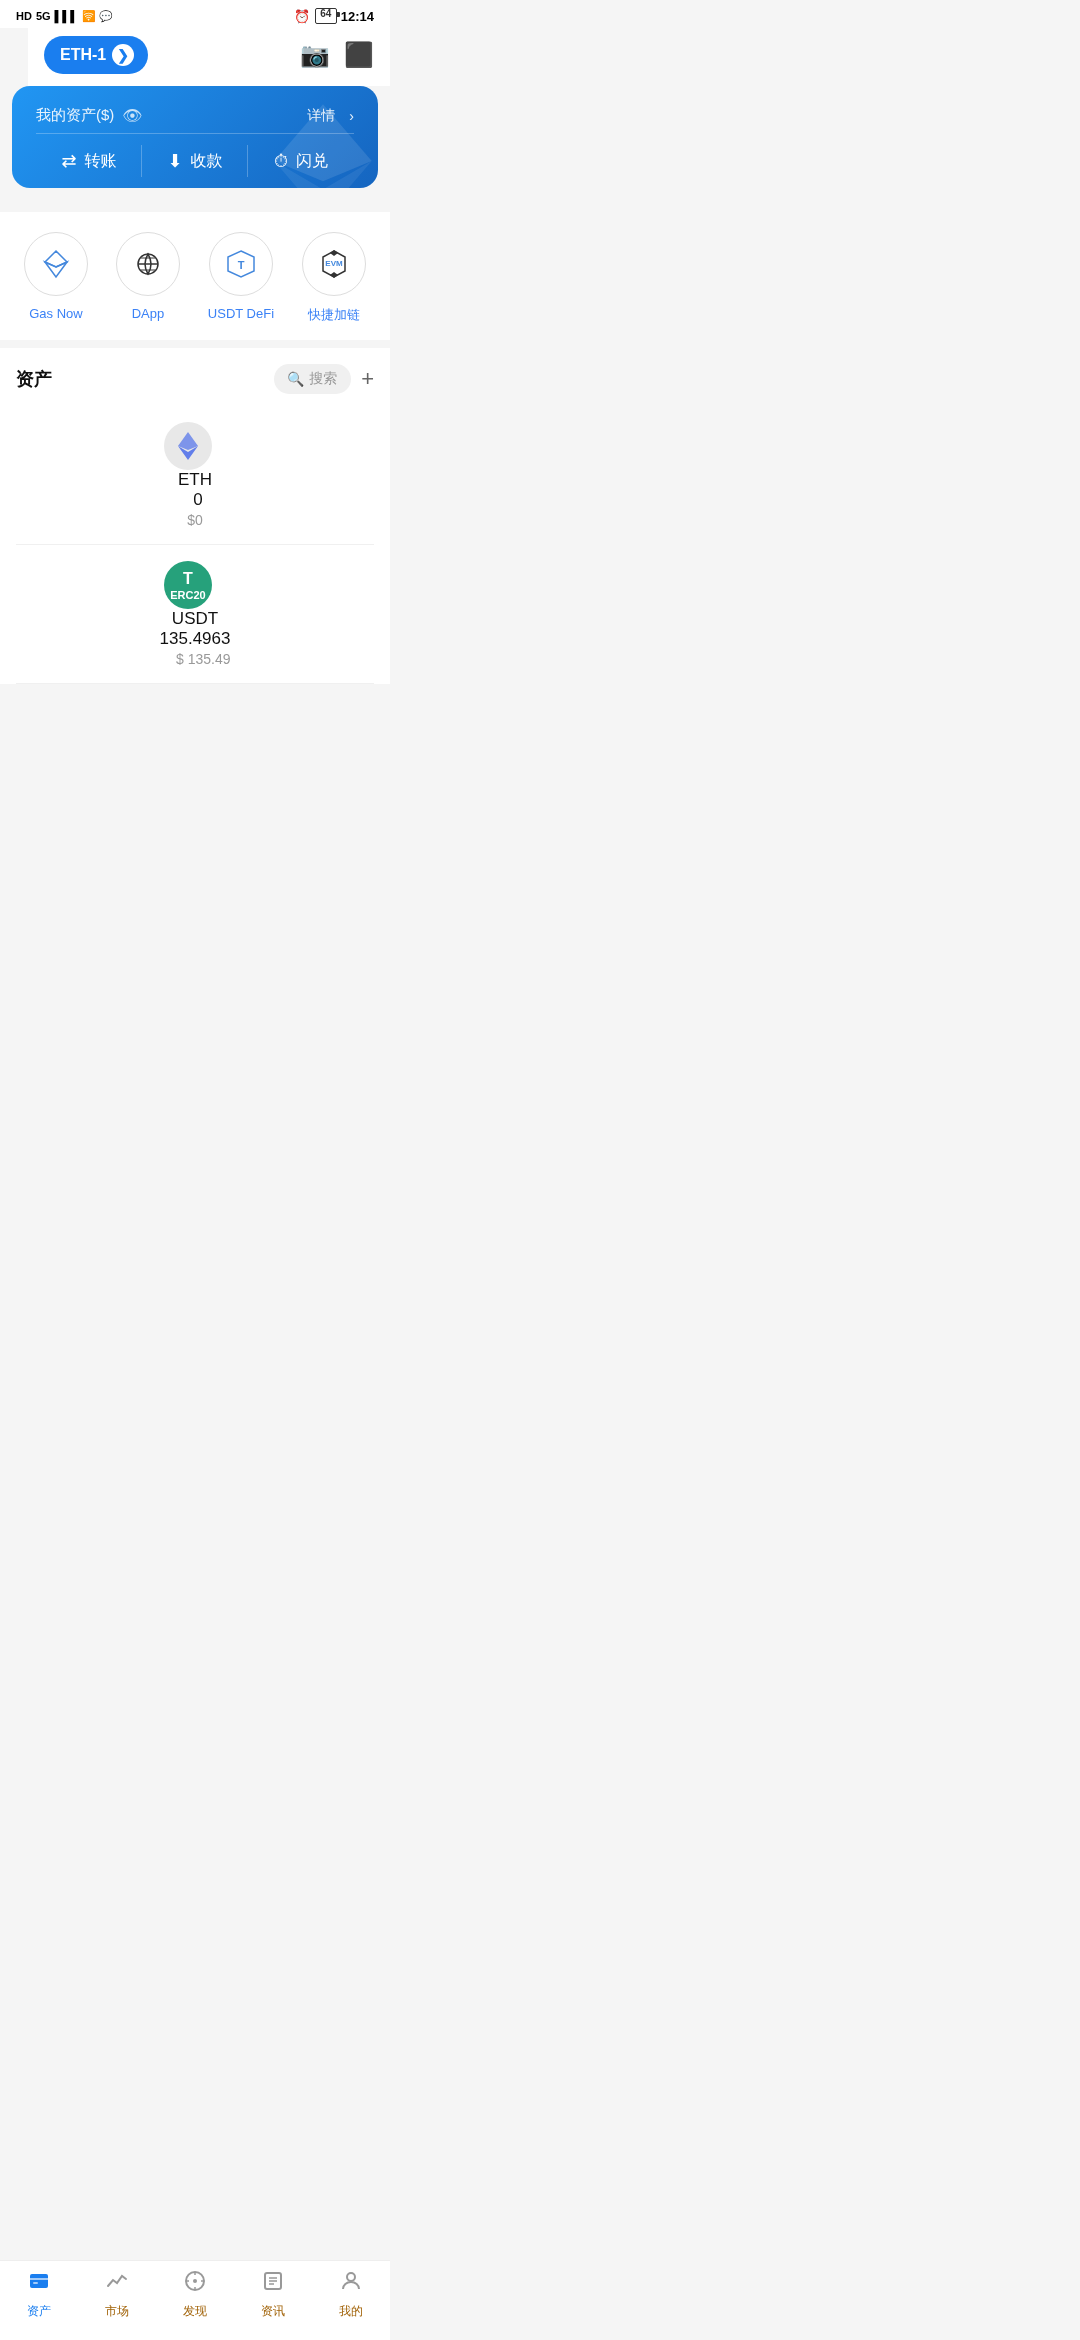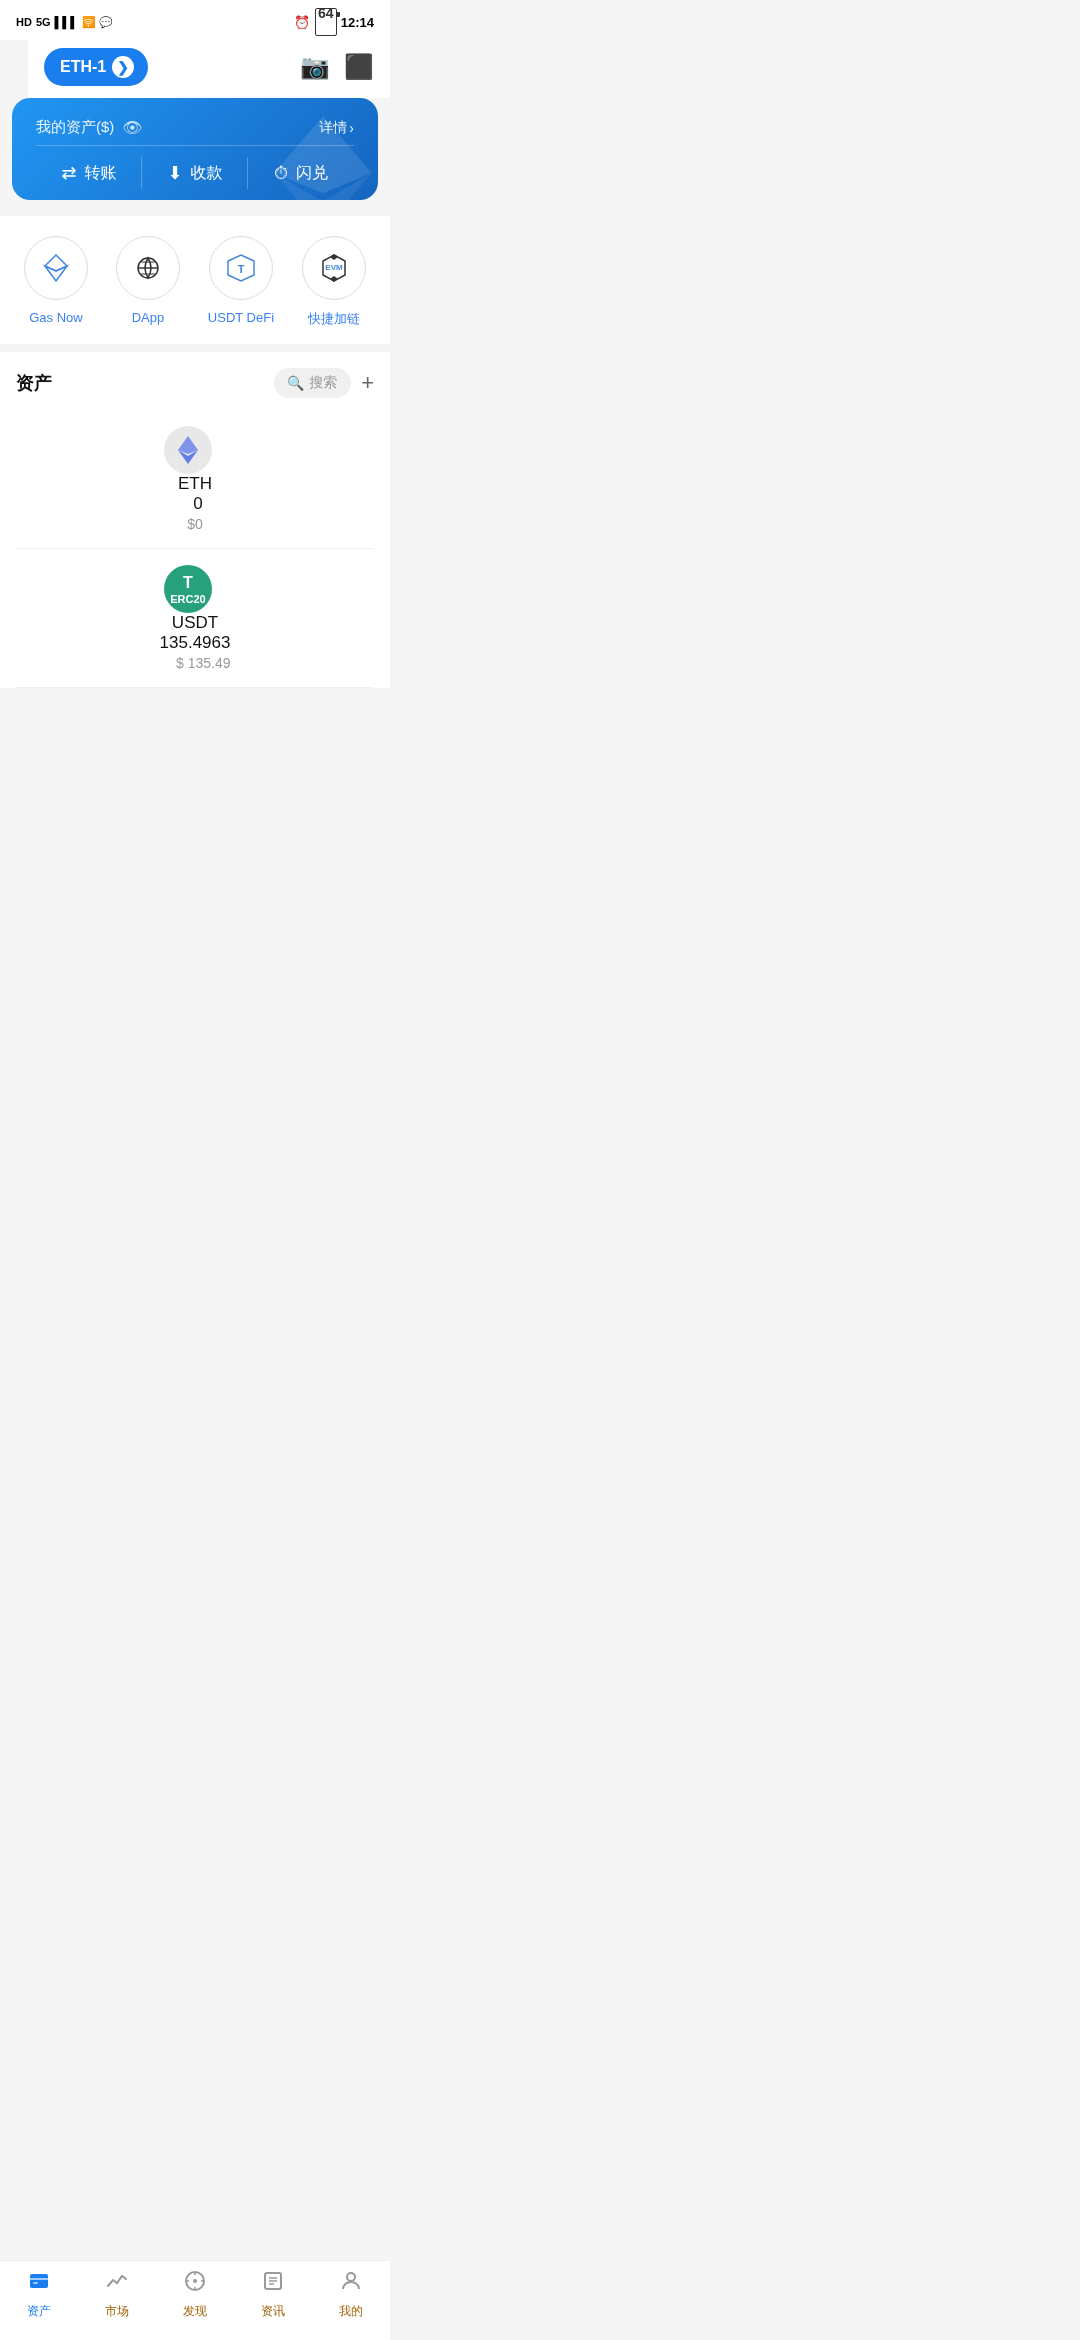--- a/index.html
+++ b/index.html
@@ -19,25 +19,25 @@
       align-items: center;
       padding: 8px 16px 4px;
       background: #fff;
       font-size: 12px;
       font-weight: 600;
     }
     .status-left { display: flex; align-items: center; gap: 4px; font-size: 11px; }
     .status-right { display: flex; align-items: center; gap: 4px; font-size: 13px; font-weight: 700; }
     .battery-icon {
       display: inline-block;
-      width: 22px; height: 28px;
+      width: 22px; height: 16px;
       border: 1.5px solid #333;
       border-radius: 2px;
       position: relative;
-      font-size: 14px;
+      font-size: 10px;
       line-height: 9px;
       text-align: center;
       color: #333;
       font-weight: bold;
     }
     .battery-icon::after {
       content: '';
       position: absolute;
       right: -4px; top: 3px;
       width: 2.5px; height: 5px;
@@ -76,21 +76,21 @@
     }
     .top-nav-icons { display: flex; gap: 14px; }
     .top-icon {
       font-size: 24px;
       color: #333;
       cursor: pointer;
     }
 
     
     .asset-card {
-      margin: 0 12px 16px;
+      margin: 0 12px 24px;
       background: linear-gradient(135deg, #2196f3 0%, #1565c0 100%);
       border-radius: 18px;
       padding: 20px 24px 0;
       color: #fff;
       position: relative;
       overflow: hidden;
     }
     .asset-card-header {
       display: flex;
       justify-content: space-between;
@@ -99,21 +99,21 @@
     }
     .asset-label {
       font-size: 15px;
       opacity: 0.9;
       display: flex; align-items: center; gap: 8px;
     }
     .eye-icon { font-size: 16px; opacity: 0.85; }
     .detail-link {
       font-size: 14px;
       opacity: 0.9;
-      display: flex; align-items: center; gap: 2px;
+      display: flex; align-items: center; gap: 14px;
       cursor: pointer;
     }
     .asset-amount {
       font-size: 46px;
       font-weight: 700;
       letter-spacing: -1px;
       margin-bottom: 24px;
     }
     .eth-watermark {
       position: absolute;

